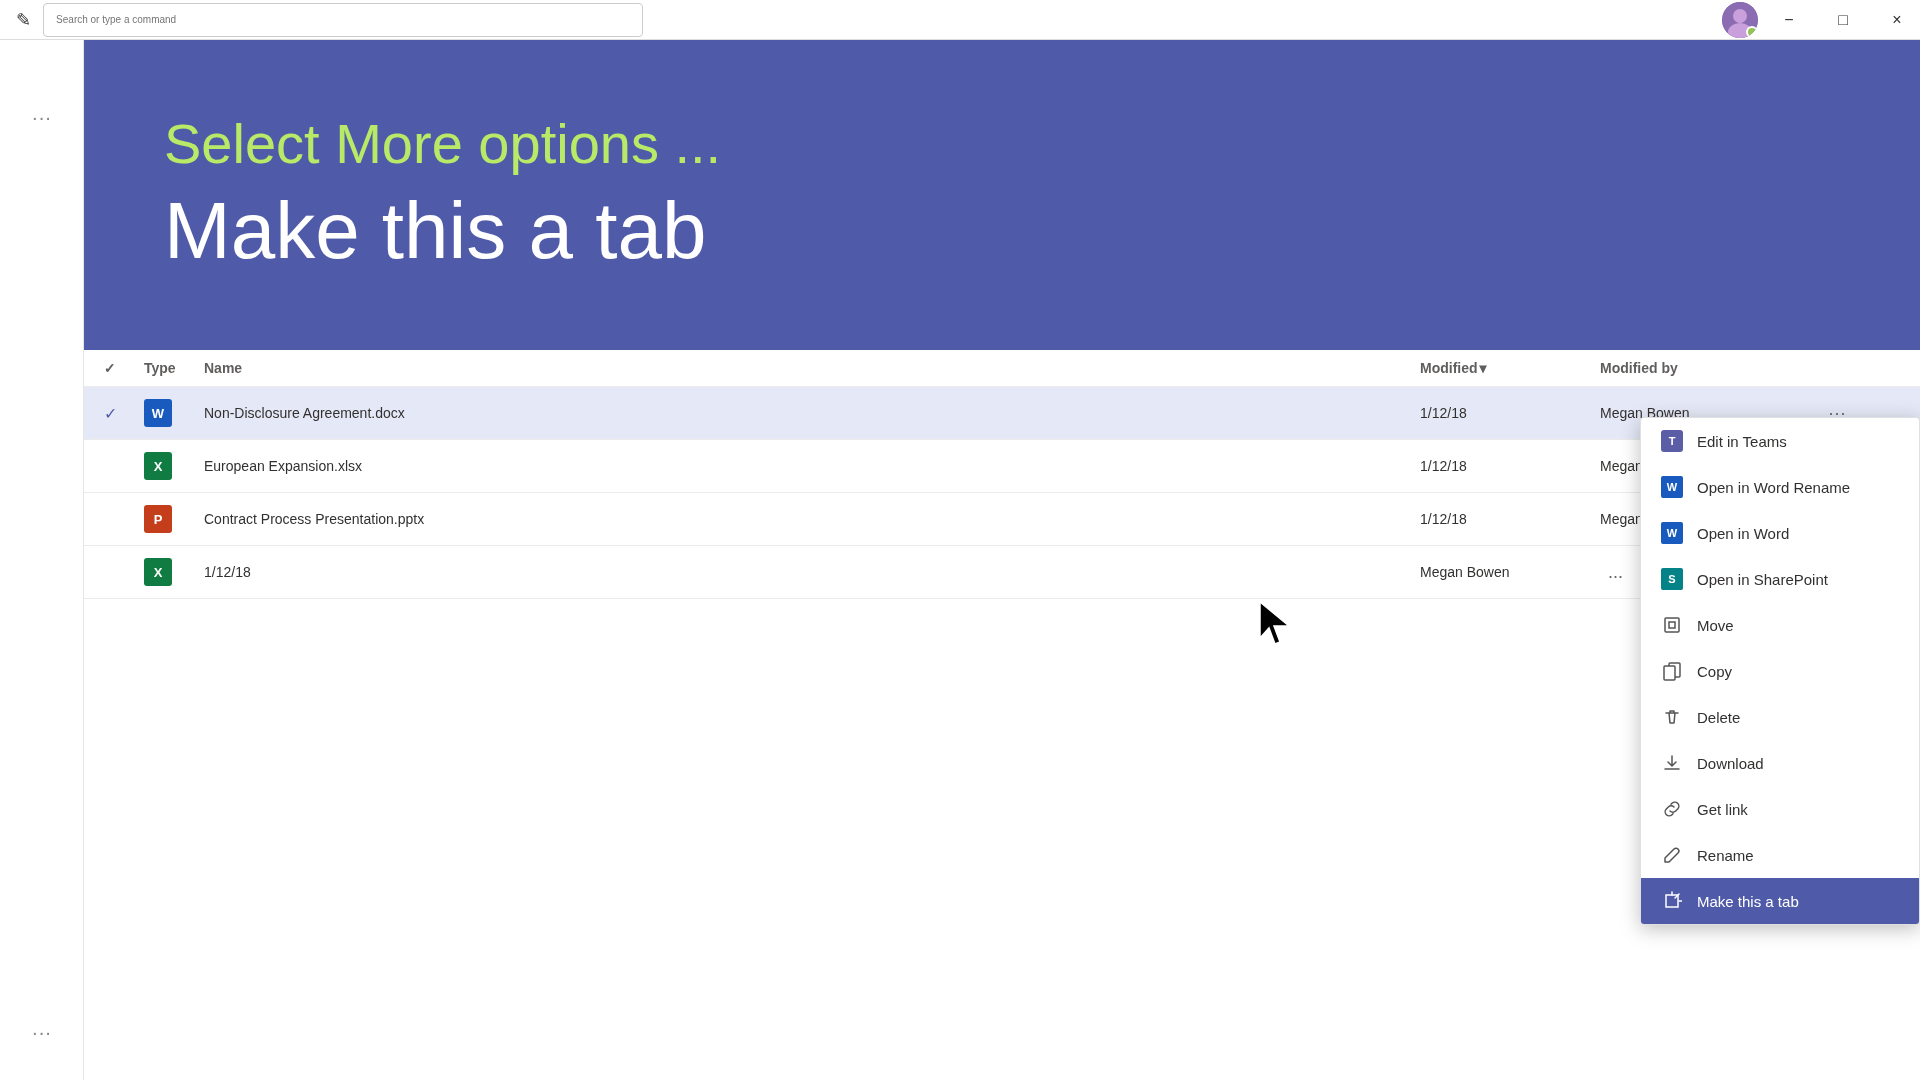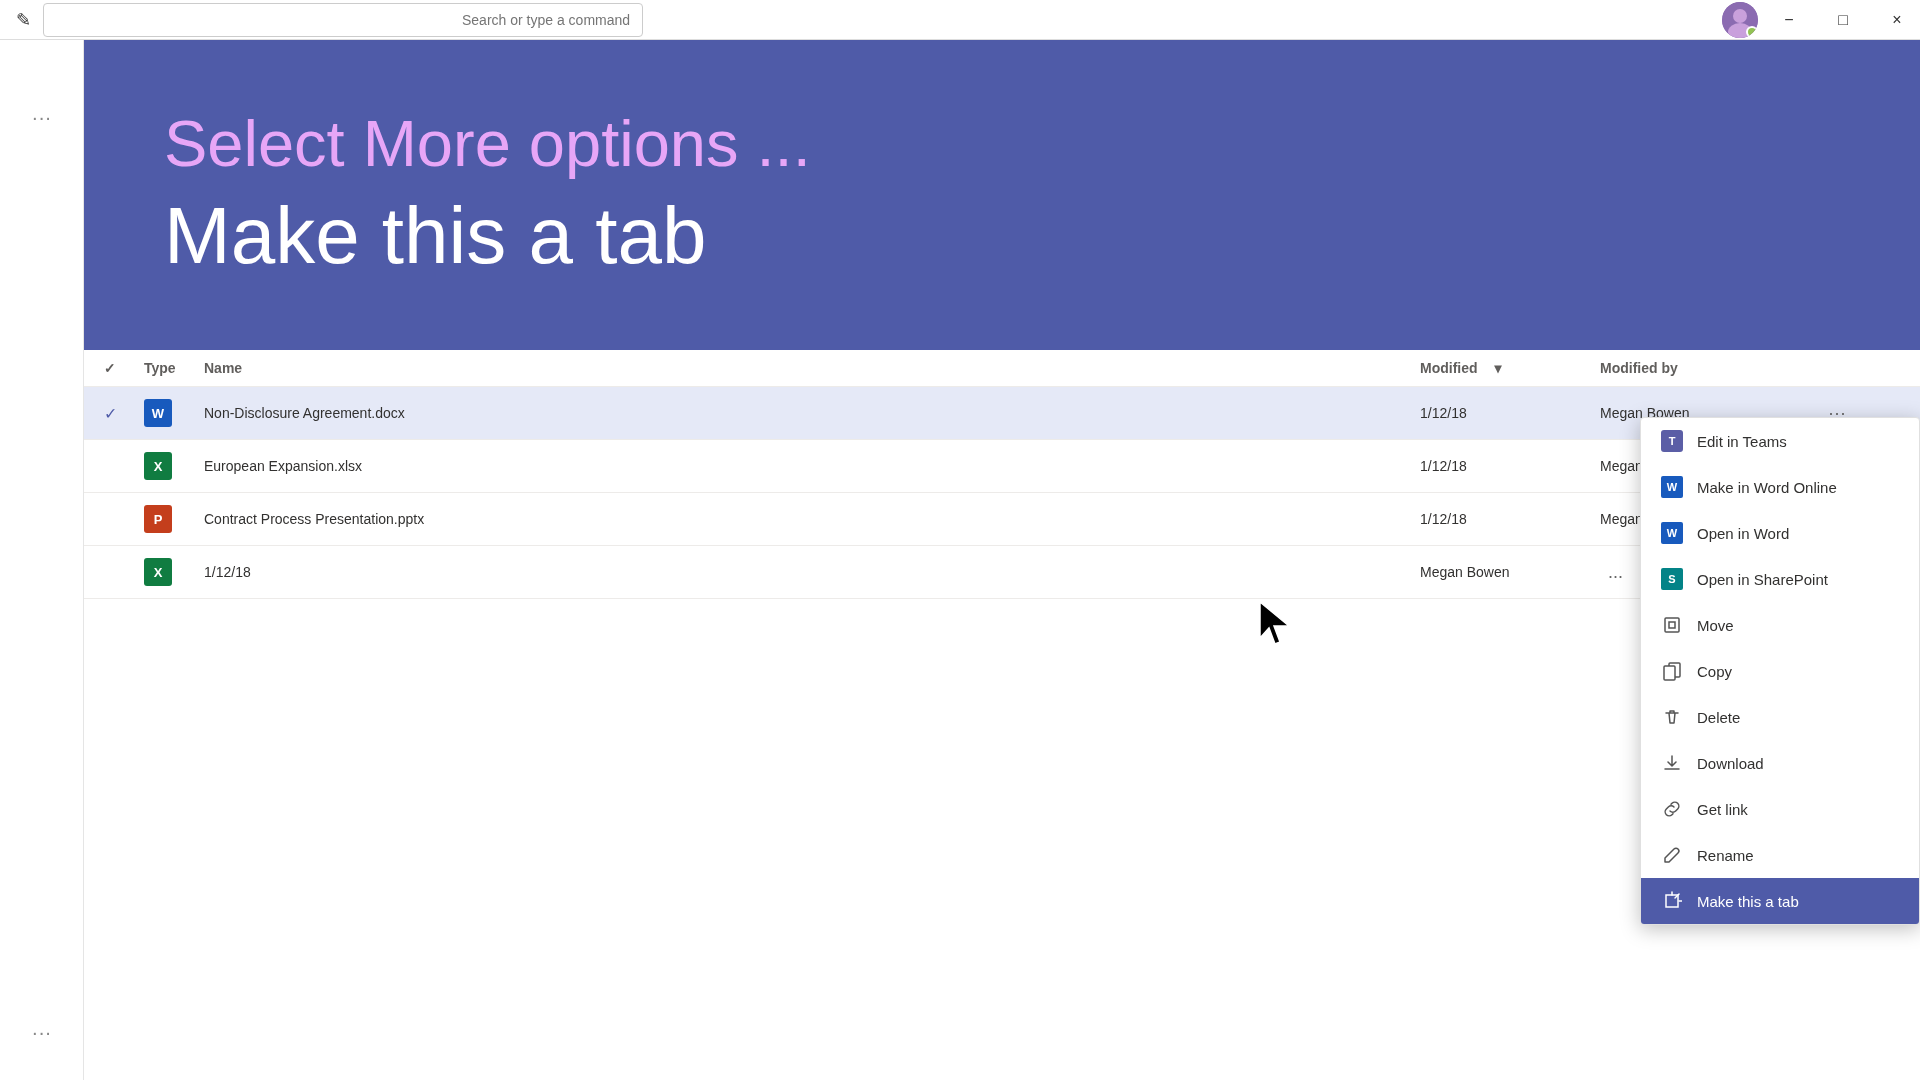--- a/index.html
+++ b/index.html
@@ -33,23 +33,23 @@
       font-size: 18px;
       color: #333;
       cursor: pointer;
     }
     .search-bar {
       width: 600px;
       height: 28px;
       border: 1px solid #ccc;
       border-radius: 4px;
       padding: 16px 12px;
-      font-size: 14px;
+      font-size: 10px;
       color: #333;
-      text-align: right;
+      text-align: left;
       background: #fff;
     }
     .title-bar-right {
       display: flex;
       align-items: center;
       gap: 8px;
       margin-right: 0;
     }
     .avatar {
       width: 36px;
@@ -113,22 +113,22 @@
     
     .hero-banner {
       background: #4f5ba8;
       height: 310px;
       display: flex;
       flex-direction: column;
       justify-content: center;
       padding: 40px 80px;
     }
     .hero-text-1 {
-      color: #f0abfc;
-      font-size: 65px;
+      color: #bef264;
+      font-size: 56px;
       font-weight: 300;
       line-height: 1.1;
       opacity: 0.95;
     }
     .hero-text-2 {
       color: #fff;
       font-size: 80px;
       font-weight: 400;
       margin-top: 10px;
     }
@@ -211,21 +211,21 @@
       font-weight: bold;
     }
 
     .check-icon {
       color: #4f5ba8;
       font-size: 16px;
     }
     .col-sort {
       display: flex;
       align-items: center;
-      gap: 17px;
+      gap: 2px;
       cursor: pointer;
     }
 
     
     .context-menu {
       position: absolute;
       top: 30px;
       right: 0;
       width: 280px;
       background: #fff;
@@ -369,21 +369,21 @@
             <div class="context-menu-icon">
               <div class="teams-icon">T</div>
             </div>
             <span>Edit in Teams</span>
           </div>
 
           <div class="context-menu-item">
             <div class="context-menu-icon">
               <div class="word-icon-sm">W</div>
             </div>
-            <span>Make in Word Online</span>
+            <span>Open in Word Rename</span>
           </div>
 
           <div class="context-menu-item">
             <div class="context-menu-icon">
               <div class="word-icon-sm">W</div>
             </div>
             <span>Open in Word</span>
           </div>
 
           <div class="context-menu-item">

